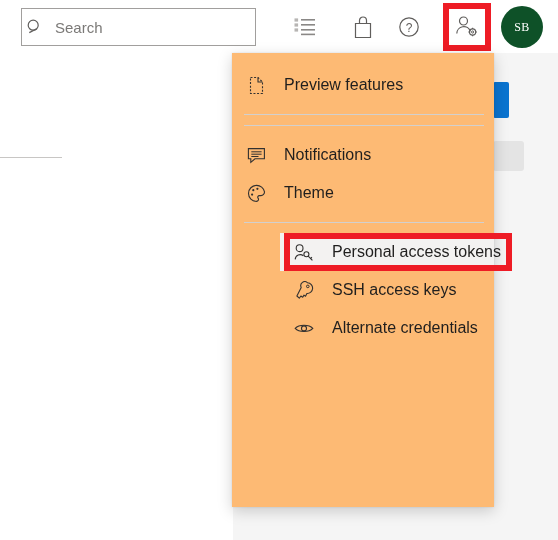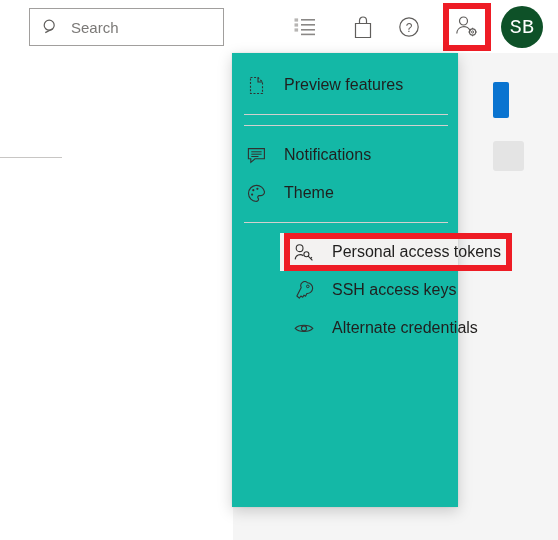--- a/index.html
+++ b/index.html
@@ -15,26 +15,25 @@
   #topbar {
     position: absolute; left: 0; top: 0;
     width: 558px; height: 53px;
     background: #ffffff;
     z-index: 5;
   }
 
   #search-box {
     position: absolute;
     left: 21px; top: 8px;
-    width: 195px; height: 38px;
+    width: 235px; height: 38px;
     border: 1px solid #a19f9d;
     background: #ffffff;
     display: flex; align-items: center;
-    padding-left: 12px;
-    margin-left: 8px;
+    padding-left: 4px;
   }
   #search-box .mag { flex: 0 0 auto; width: 18px; height: 18px; display:block; }
   #search-input {
     border: none; outline: none; background: transparent;
     font-family: "Liberation Sans", sans-serif;
     font-size: 15px; color: #323130;
     margin-left: 11px; width: 180px; height: 22px;
     padding: 0;
   }
   #search-input::placeholder { color: #7b7977; opacity: 1; }
@@ -66,22 +65,22 @@
     cursor: pointer;
   }
 
   #avatar {
     position: absolute;
     left: 501px; top: 6px;
     width: 42px; height: 42px;
     border-radius: 50%;
     background: #0e5128;
     color: #ffffff;
-    font-size: 20px;
-    font-family: Liberation Mono, monospace;
+    font-size: 12px;
+    font-family: Liberation Serif, serif;
     display: flex; align-items: center; justify-content: center;
     letter-spacing: .3px;
     cursor: pointer;
     z-index: 6;
   }
 
   
   #page-body {
     position: absolute; left: 0; top: 53px;
     width: 558px; height: 487px;
@@ -107,22 +106,22 @@
     position: absolute; left: 493px; top: 88px;
     width: 31px; height: 30px;
     background: #e4e4e4;
     border-radius: 3px;
   }
 
   
   #account-menu {
     position: absolute;
     left: 232px; top: 53px;
-    width: 226px; height: 454px;
-    background: #14b8a6;
+    width: 262px; height: 454px;
+    background: #fdba74;
     box-shadow: 0 4px 14px rgba(0,0,0,0.18), 0 0 2px rgba(0,0,0,0.10);
     z-index: 10;
     padding-top: 0;
   }
 
   .menu-item {
     position: relative;
     display: flex;
     align-items: center;
     height: 38px;

